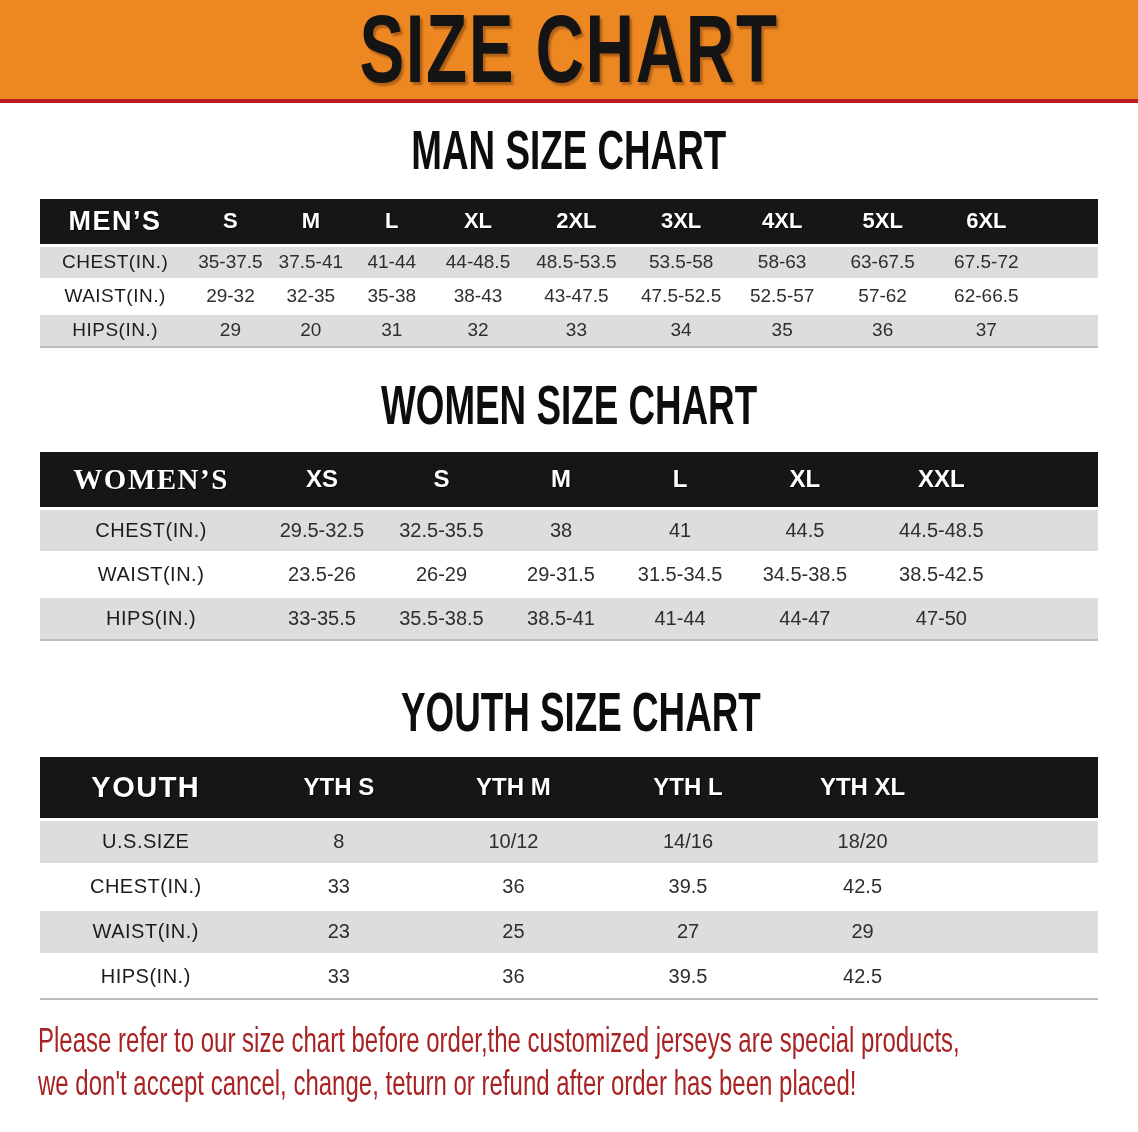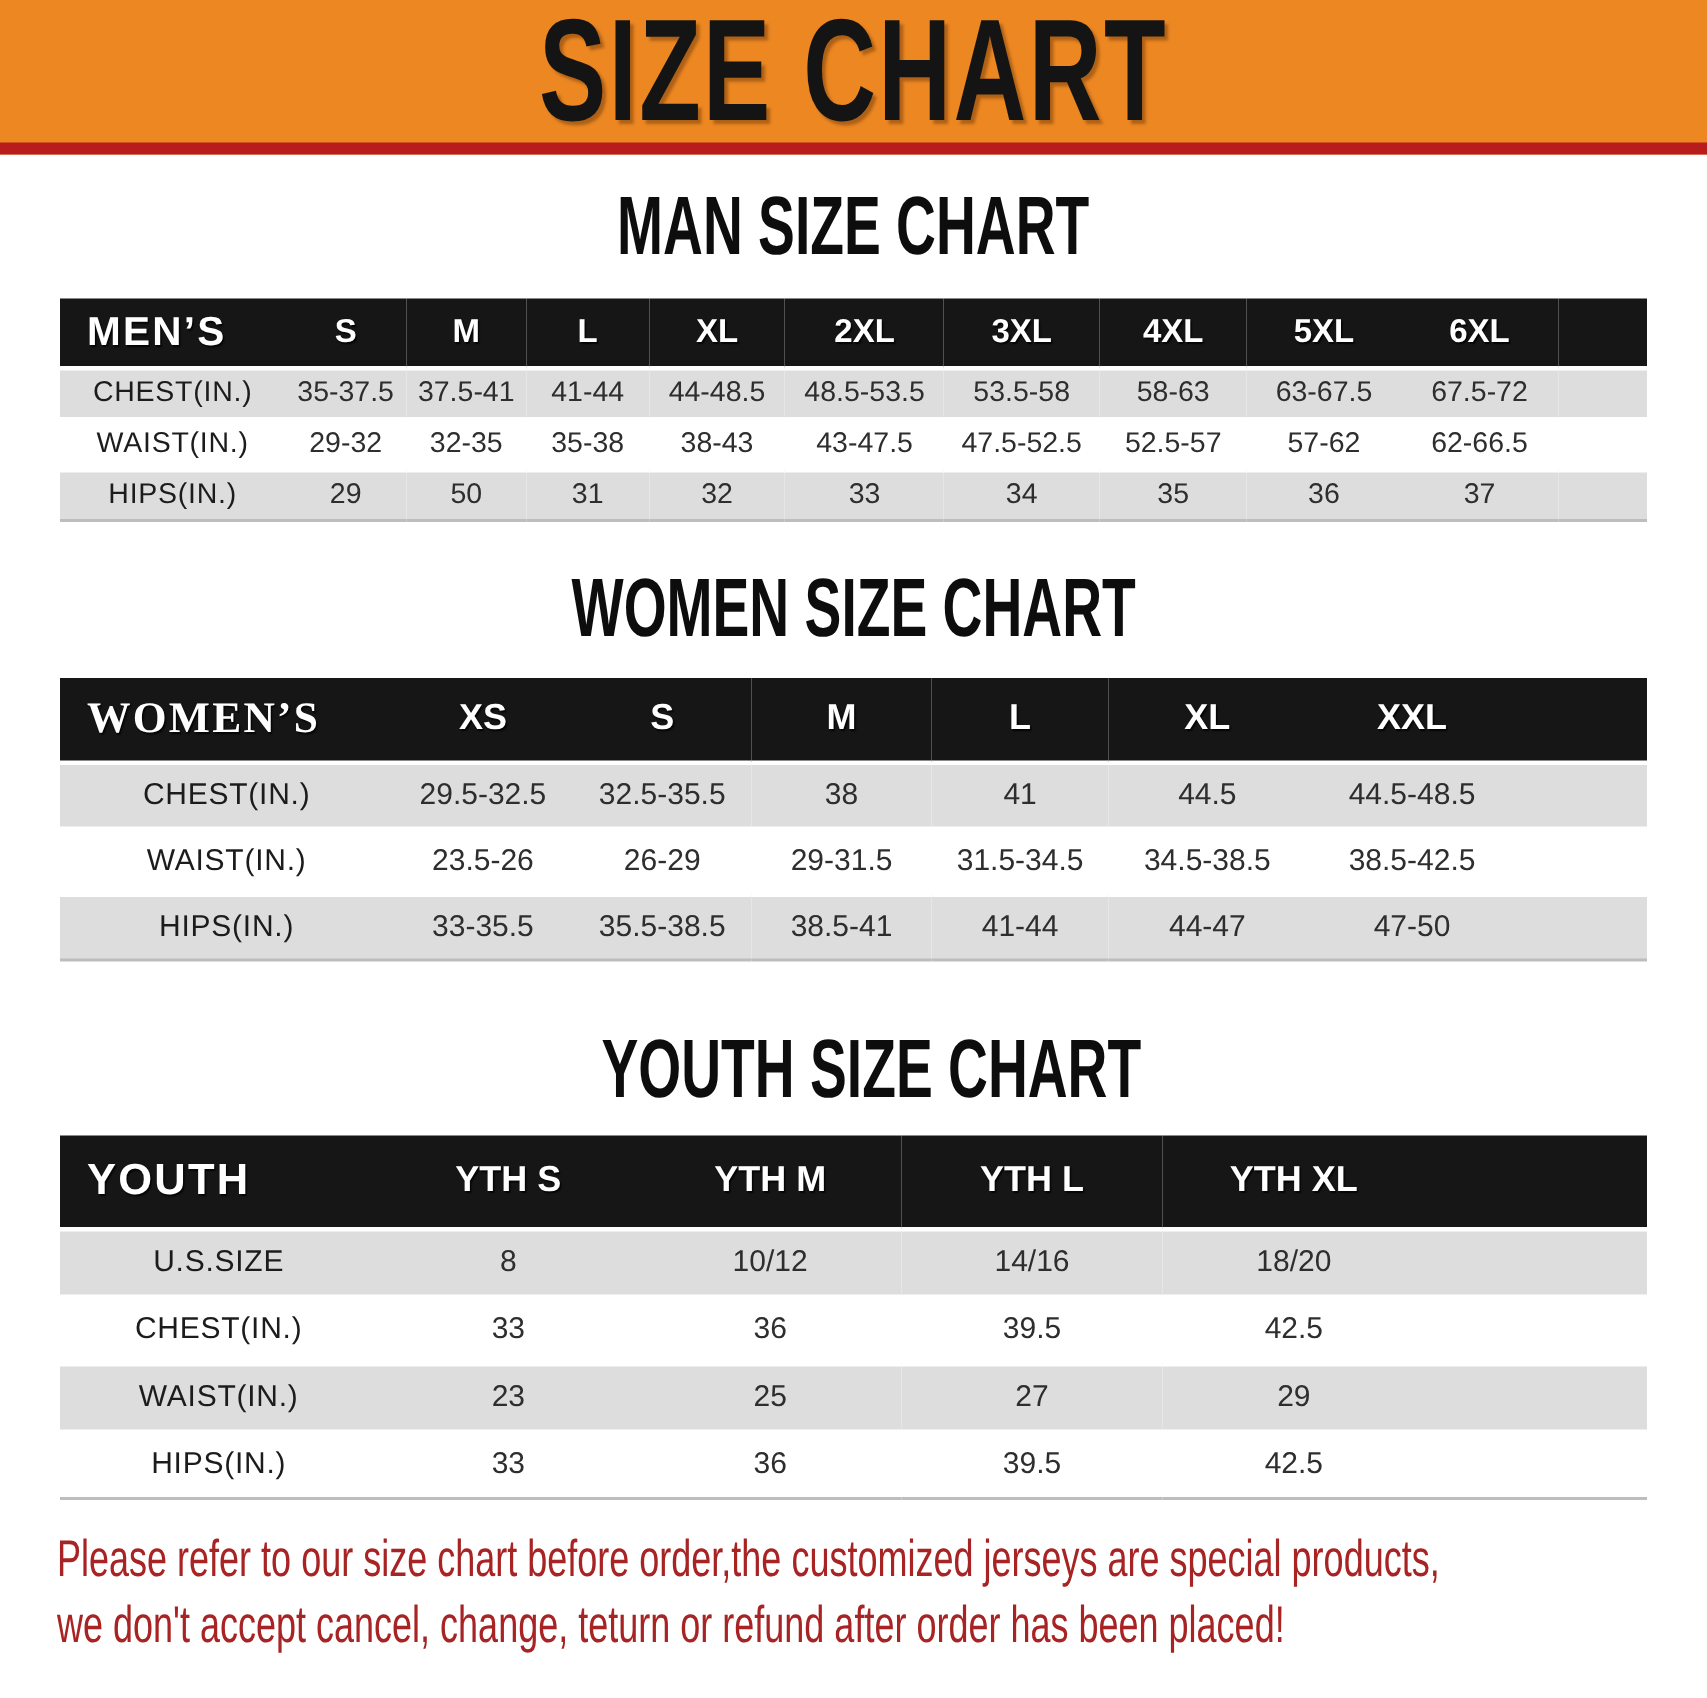--- a/index.html
+++ b/index.html
@@ -8,21 +8,21 @@
     width: 1138px; height: 1132px;
     background: #ffffff; overflow: hidden;
     font-family: "Liberation Sans", sans-serif;
     color: #2a2a2a;
   }
 
   
   .banner {
     height: 103px; width: 100%;
     background: #EC8722;
-    border-bottom: 8px solid #b91c1c;
+    border-bottom: 4px solid #b91c1c;
     display: flex; align-items: center; justify-content: center;
   }
   .banner-title {
     display: inline-block; white-space: nowrap;
     font-size: 84px; font-weight: 800; color: #141414;
     letter-spacing: 2px;
     transform: scale(0.80, 1.15);
     text-shadow: 3px 2px 2px rgba(60,25,0,0.35);
   }
 
@@ -46,21 +46,21 @@
   .tbl-men   { margin-top: 22px; }
   .tbl-women { margin-top: 20px; }
   .tbl-youth { margin-top: 18px; }
 
   .size-table thead tr { background: #161616; }
   .size-table thead th {
     color: #ffffff; font-weight: 700; text-align: center;
     padding: 0; white-space: nowrap;
     text-shadow: 1px 1px 1px rgba(0,0,0,0.8);
   }
-  .size-table th.corner { text-align: left; padding-left: 18px; letter-spacing: 1.5px; }
+  .size-table th.corner { text-align: center; padding-left: 0; letter-spacing: 1.5px; }
 
   .size-table tbody td {
     text-align: center; padding: 0; white-space: nowrap;
     border-top: 3px solid #ffffff;
     color: #2e2e2e;
   }
   .size-table tbody tr.row-gray td { background: #dddddd; }
   .size-table tbody tr.row-white td { background: #ffffff; }
   .size-table td.rowlabel { color: #1c1c1c; letter-spacing: 0.5px; margin-left: 34px; }
 
@@ -153,21 +153,21 @@
         <td>43-47.5</td>
         <td>47.5-52.5</td>
         <td>52.5-57</td>
         <td>57-62</td>
         <td>62-66.5</td>
         <td></td>
       </tr>
       <tr class="row-gray">
         <td class="rowlabel">HIPS(IN.)</td>
         <td>29</td>
-        <td>50</td>
+        <td>20</td>
         <td>31</td>
         <td>32</td>
         <td>33</td>
         <td>34</td>
         <td>35</td>
         <td>36</td>
         <td>37</td>
         <td></td>
       </tr>
     </tbody>

